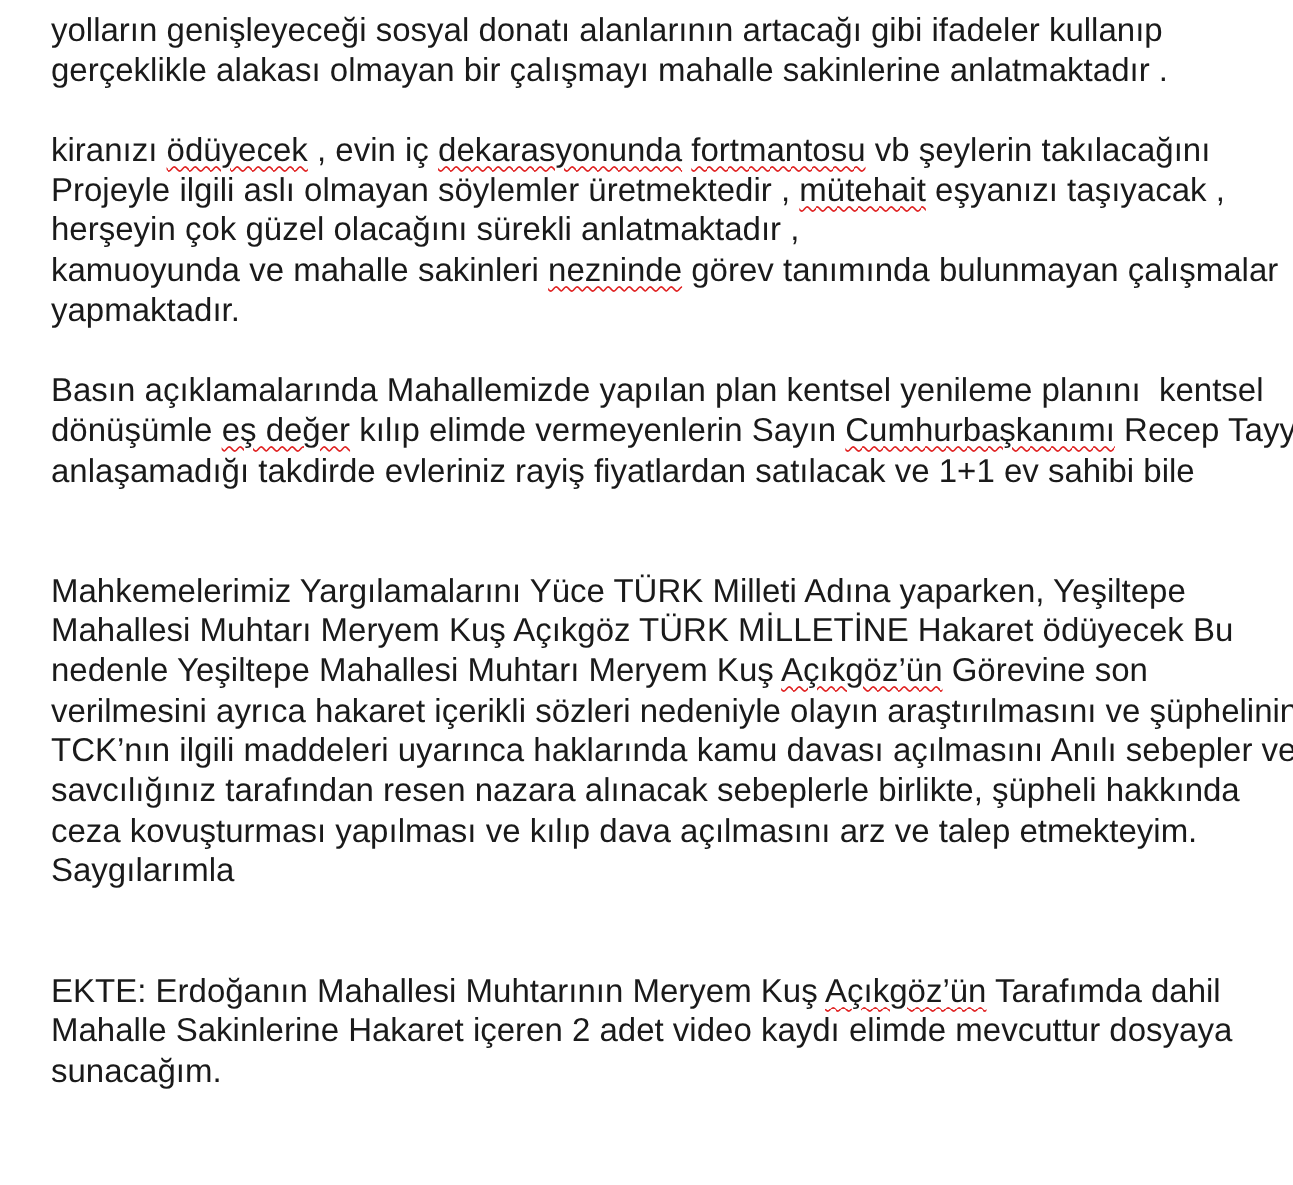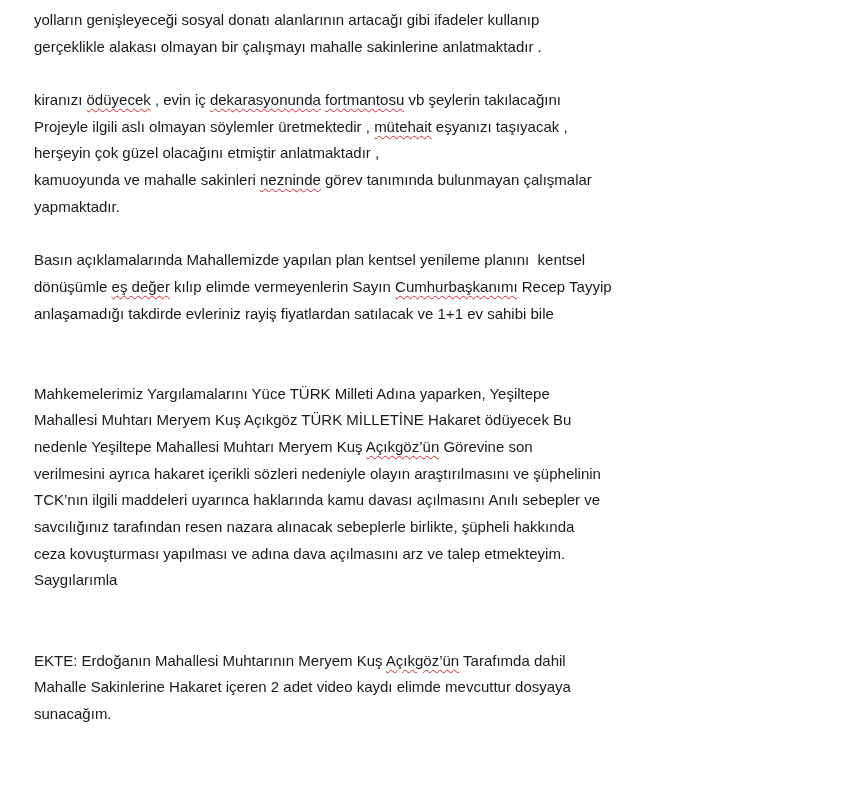--- a/index.html
+++ b/index.html
@@ -12,21 +12,21 @@
     height: 790px;
     overflow: hidden;
     position: relative;
   }
   .page {
     position: absolute;
     left: 34px;
     top: 7px;
     width: 800px;
     font-family: "Liberation Sans", sans-serif;
-    font-size: 15px;
+    font-size: 22px;
     line-height: 26.7px;
     color: #1a1a1a;
   }
   .line {
     display: block;
     white-space: pre;
     height: 26.7px;
   }
   .blank {
     display: block;
@@ -43,40 +43,40 @@
 
 <div class="page" id="doc">
     <div>
       <span class="line"><span>yolların genişleyeceği sosyal donatı alanlarının artacağı gibi ifadeler kullanıp</span></span>
       <span class="line"><span>gerçeklikle alakası olmayan bir çalışmayı mahalle sakinlerine anlatmaktadır .</span></span>
     </div>
     <span class="blank"></span>
     <div>
       <span class="line"><span>kiranızı </span><span class="spell">ödüyecek</span><span> , evin iç </span><span class="spell">dekarasyonunda</span><span> </span><span class="spell">fortmantosu</span><span> vb şeylerin takılacağını</span></span>
       <span class="line"><span>Projeyle ilgili aslı olmayan söylemler üretmektedir , </span><span class="spell">mütehait</span><span> eşyanızı taşıyacak ,</span></span>
-      <span class="line"><span>herşeyin çok güzel olacağını etmiştir anlatmaktadır ,</span></span>
+      <span class="line"><span>herşeyin çok güzel olacağını sürekli anlatmaktadır ,</span></span>
       <span class="line"><span>kamuoyunda ve mahalle sakinleri </span><span class="spell">nezninde</span><span> görev tanımında bulunmayan çalışmalar</span></span>
       <span class="line"><span>yapmaktadır.</span></span>
     </div>
     <span class="blank"></span>
     <div>
       <span class="line"><span>Basın açıklamalarında Mahallemizde yapılan plan kentsel yenileme planını  kentsel</span></span>
       <span class="line"><span>dönüşümle </span><span class="spell">eş değer</span><span> kılıp elimde vermeyenlerin Sayın </span><span class="spell">Cumhurbaşkanımı</span><span> Recep Tayyip</span></span>
       <span class="line"><span>anlaşamadığı takdirde evleriniz rayiş fiyatlardan satılacak ve 1+1 ev sahibi bile</span></span>
     </div>
     <span class="blank"></span>
     <span class="blank"></span>
     <div>
       <span class="line"><span>Mahkemelerimiz Yargılamalarını Yüce TÜRK Milleti Adına yaparken, Yeşiltepe</span></span>
       <span class="line"><span>Mahallesi Muhtarı Meryem Kuş Açıkgöz TÜRK MİLLETİNE Hakaret ödüyecek Bu</span></span>
       <span class="line"><span>nedenle Yeşiltepe Mahallesi Muhtarı Meryem Kuş </span><span class="spell">Açıkgöz’ün</span><span> Görevine son</span></span>
       <span class="line"><span>verilmesini ayrıca hakaret içerikli sözleri nedeniyle olayın araştırılmasını ve şüphelinin</span></span>
       <span class="line"><span>TCK’nın ilgili maddeleri uyarınca haklarında kamu davası açılmasını Anılı sebepler ve</span></span>
       <span class="line"><span>savcılığınız tarafından resen nazara alınacak sebeplerle birlikte, şüpheli hakkında</span></span>
-      <span class="line"><span>ceza kovuşturması yapılması ve adına dava açılmasını arz ve talep etmekteyim.</span></span>
+      <span class="line"><span>ceza kovuşturması yapılması ve kılıp dava açılmasını arz ve talep etmekteyim.</span></span>
       <span class="line"><span>Saygılarımla</span></span>
     </div>
     <span class="blank"></span>
     <span class="blank"></span>
     <div>
       <span class="line"><span>EKTE: Erdoğanın Mahallesi Muhtarının Meryem Kuş </span><span class="spell">Açıkgöz’ün</span><span> Tarafımda dahil</span></span>
       <span class="line"><span>Mahalle Sakinlerine Hakaret içeren 2 adet video kaydı elimde mevcuttur dosyaya</span></span>
       <span class="line"><span>sunacağım.</span></span>
     </div>
   </div>

